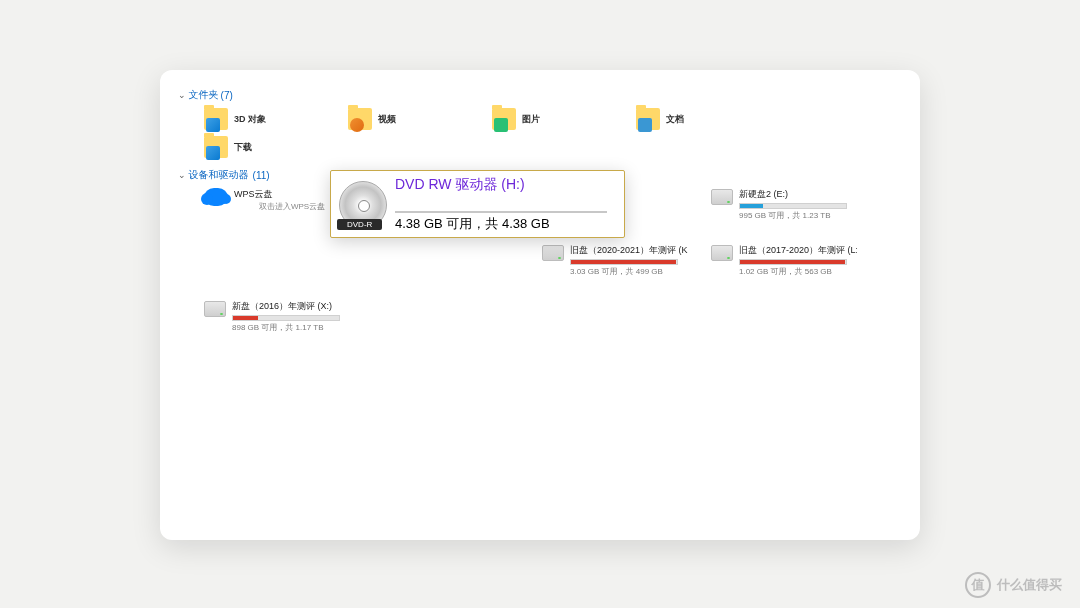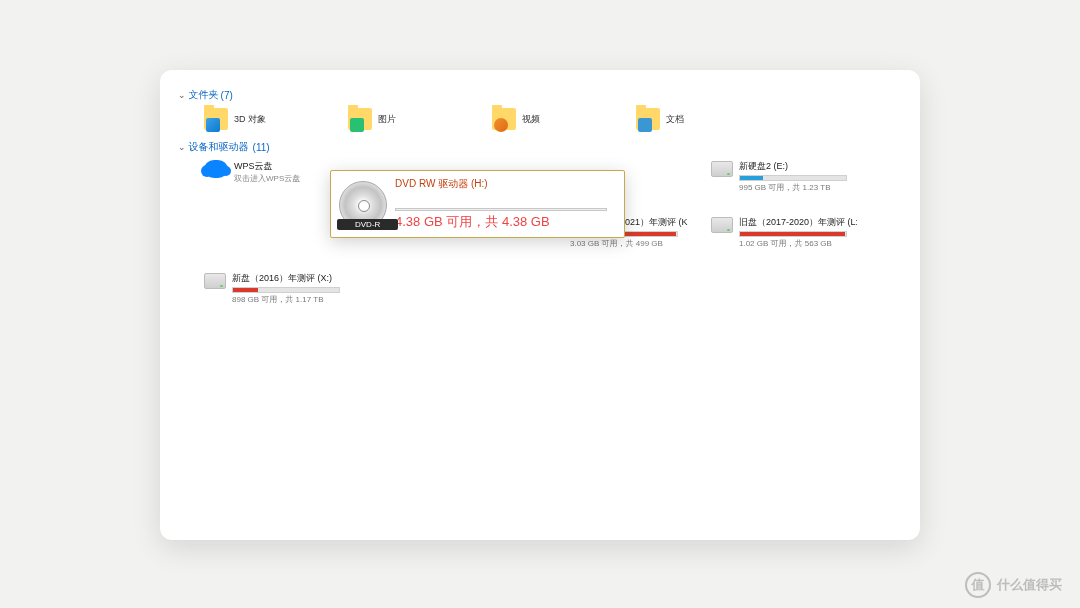--- a/index.html
+++ b/index.html
@@ -41,21 +41,21 @@
   }
   .folder-item { display: flex; align-items: center; gap: 6px; cursor: pointer; }
   .folder-icon {
     width: 24px; height: 22px; background: #ffd869; border-radius: 2px;
     position: relative; flex: 0 0 24px;
   }
   .folder-icon::before{
     content:''; position:absolute; left:0; top:-3px; width:10px; height:4px;
     background:#ffd869; border-radius:1px 1px 0 0;
   }
-  .folder-label { font-size: 9px; color: #333; }
+  .folder-label { font-size: 9px; color: #333; font-weight: bold; }
   .badge { position:absolute; left:2px; bottom:-2px; width:14px; height:14px; border-radius:2px; }
   .b-blue { background: linear-gradient(135deg,#3ea1e6,#0a7ad1); }
   .b-sound { background: linear-gradient(135deg,#f09030,#e06a10); border-radius:50%; }
   .b-note { background:#2da8e8; border-radius:50% 50% 50% 0; }
   .b-pic { background:#29c074; }
   .b-desk { background:#3ccfef; }
   .b-doc { background:#3a97d3; }
 
   .drive-grid {
     display: grid;
@@ -74,21 +74,21 @@
   }
   .drive-icon::after{content:'';position:absolute;right:2px;bottom:1px;width:3px;height:2px;background:#5bd35b;border-radius:50%;}
   .cloud-icon {
     width:24px; height:18px; background:#0a84ff; border-radius:50%/60%;
     flex:0 0 24px; position:relative; margin-top:0;
   }
   .cloud-icon::before{content:'';position:absolute;left:-3px;top:5px;width:12px;height:12px;background:#0a84ff;border-radius:50%;}
   .cloud-icon::after{content:'';position:absolute;right:-3px;top:6px;width:10px;height:10px;background:#0a84ff;border-radius:50%;}
   .drive-body { flex:1; min-width:0; }
   .drive-title { font-size:9px; color:#222; white-space:nowrap; overflow:hidden; }
-  .drive-sub { font-size:8px; color:#888; margin-top:0px; }
+  .drive-sub { font-size:8px; color:#888; margin-top:0px;text-align:center; }
   .bar {
     height:6px; width:108px; background:#e4e4e4; border:1px solid #d0d0d0;
     margin:2px 0 1px 0; position:relative; overflow:hidden;
   }
   .fill { position:absolute; left:0; top:0; bottom:0; }
   .f-blue { background:#26a0da; }
   .f-red { background:#d93a2b; }
   .drive-stats { font-size:8px; color:#7a7a7a; white-space:nowrap; }
 
   
@@ -100,25 +100,25 @@
     display:flex; flex-direction:column; justify-content:center;
   }
   .disc {
     position:absolute; left:8px; top:10px; width:48px; height:48px;
     background: radial-gradient(circle,#fff 10%,#dedede 30%,#c3c3c3 55%,#dcdcdc 70%);
     border-radius:50%; border:1px solid #aaa;
   }
   .disc::after{content:'';position:absolute;left:50%;top:50%;width:10px;height:10px;margin:-5px 0 0 -5px;background:#fff;border:1px solid #888;border-radius:50%;}
   .disc-badge{
     position:absolute; left:6px; top:48px; background:#2a2a2a; color:#fff;
-    font-size:8px; padding:1px 18px; border-radius:2px;
-  }
-  .zoom-title{ font-size:10px; color:#c2410c; margin-bottom:17px; }
+    font-size:8px; padding:1px 10px; border-radius:2px;
+  }
+  .zoom-title{ font-size:14px; color:#6d28d9; margin-bottom:17px; }
   .zoom-bar{ height:10px; width:212px; background:#efefef; border:1px solid #c7c7c7; }
-  .zoom-stats{ font-size:13px; color:#ef4444; margin-top:2px; }
+  .zoom-stats{ font-size:13px; color:#000000; margin-top:2px; }
 
   .watermark{
     position:absolute; right:18px; bottom:10px; display:flex; align-items:center; gap:6px;
     color:#bdbdbd; font-size:13px; font-weight:600;
   }
   .wm-circle{
     width:26px;height:26px;border:2px solid #bdbdbd;border-radius:50%;
     display:flex;align-items:center;justify-content:center;font-size:13px;color:#bdbdbd;
   }
 </style>
@@ -135,35 +135,41 @@
 
   <div class="folder-grid">
     <div class="folder-item">
       <div class="folder-icon">
           <div class="badge b-blue"></div>
         </div>
       <div class="folder-label">3D 对象</div>
     </div>
     <div class="folder-item">
       <div class="folder-icon">
+          <div class="badge b-sound"></div>
+        </div>
+      <div class="folder-label">视频</div>
+    </div>
+    <div class="folder-item">
+      <div class="folder-icon">
           <div class="badge b-pic"></div>
         </div>
       <div class="folder-label">图片</div>
     </div>
     <div class="folder-item">
       <div class="folder-icon">
-          <div class="badge b-sound"></div>
-        </div>
-      <div class="folder-label">视频</div>
-    </div>
-    <div class="folder-item">
-      <div class="folder-icon">
           <div class="badge b-doc"></div>
         </div>
       <div class="folder-label">文档</div>
+    </div>
+    <div class="folder-item">
+      <div class="folder-icon">
+          <div class="badge b-blue"></div>
+        </div>
+      <div class="folder-label">下载</div>
     </div>
   </div>
 
   <div class="section-header">
     <span class="chev">⌄</span>
     <span>设备和驱动器</span>
     <span style="margin-left:4px;">(11)</span>
   </div>
 
   <div class="drive-grid">

